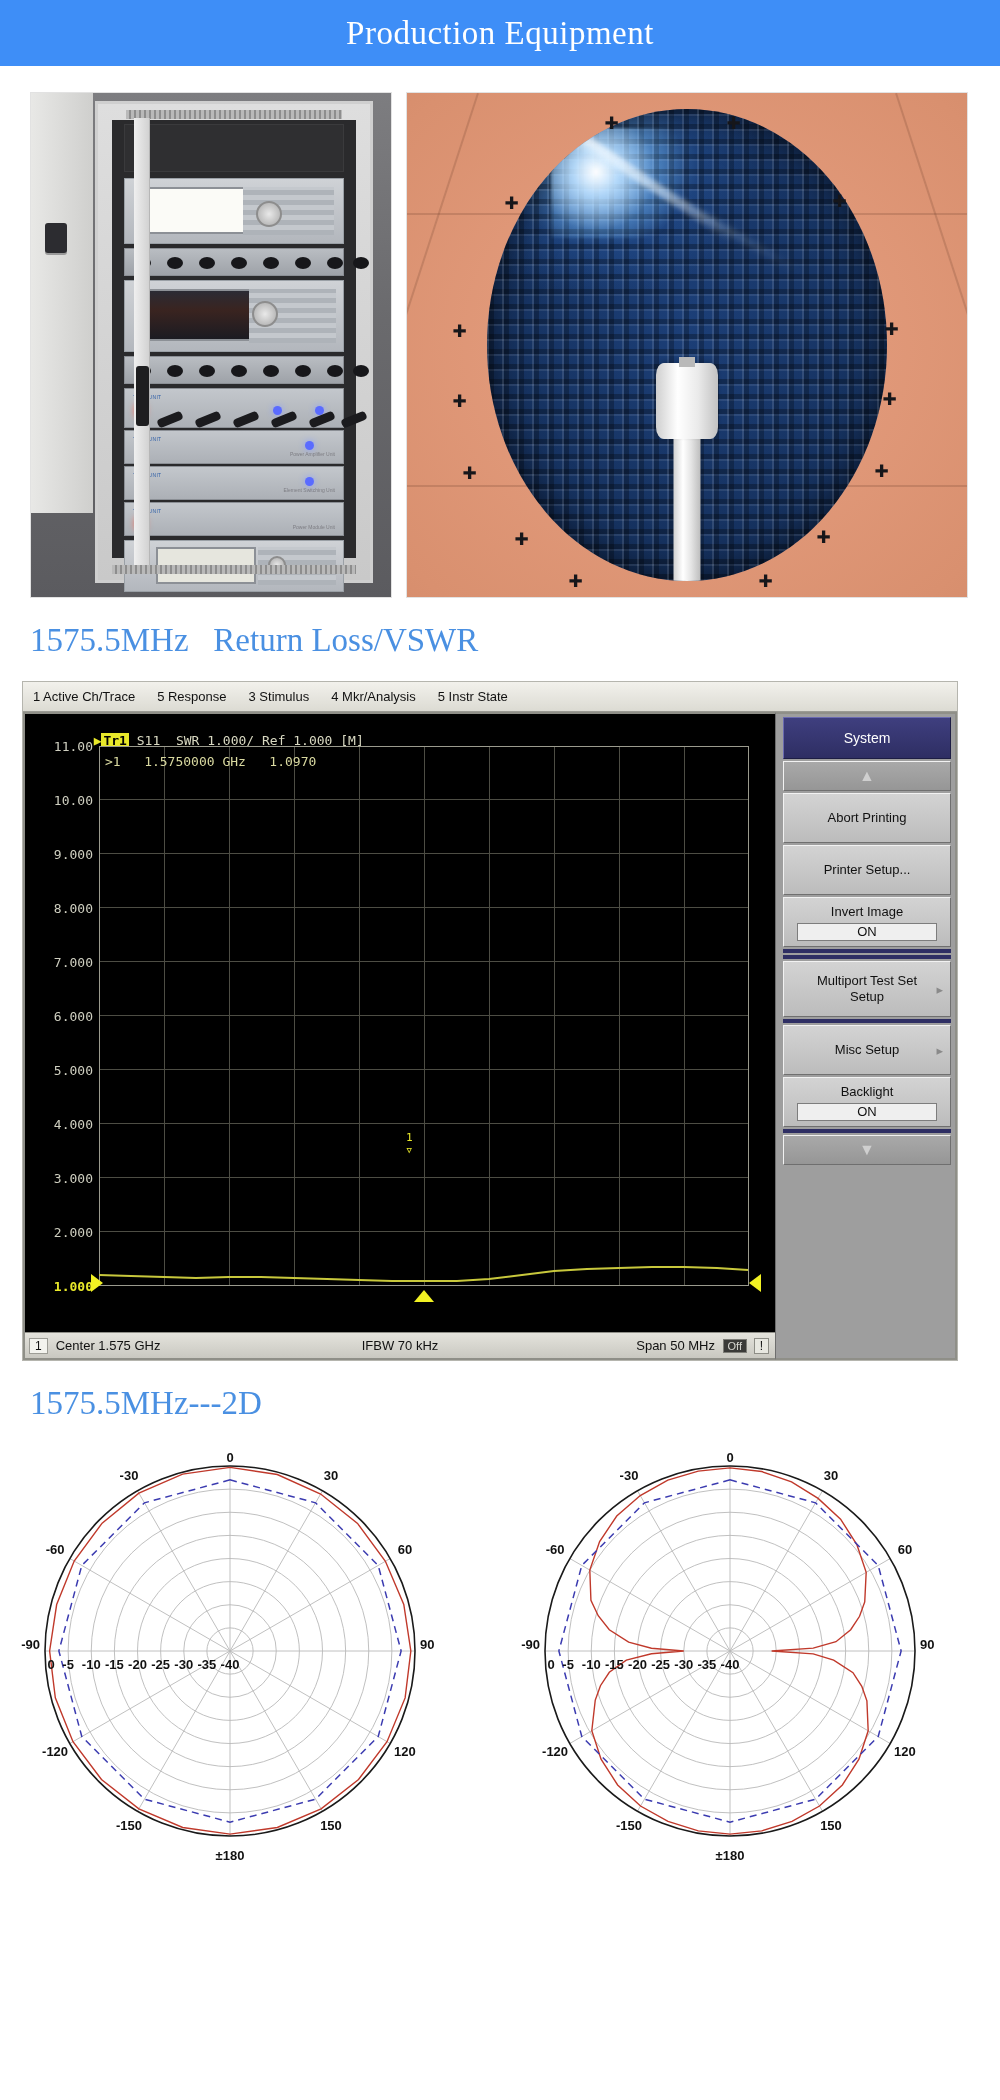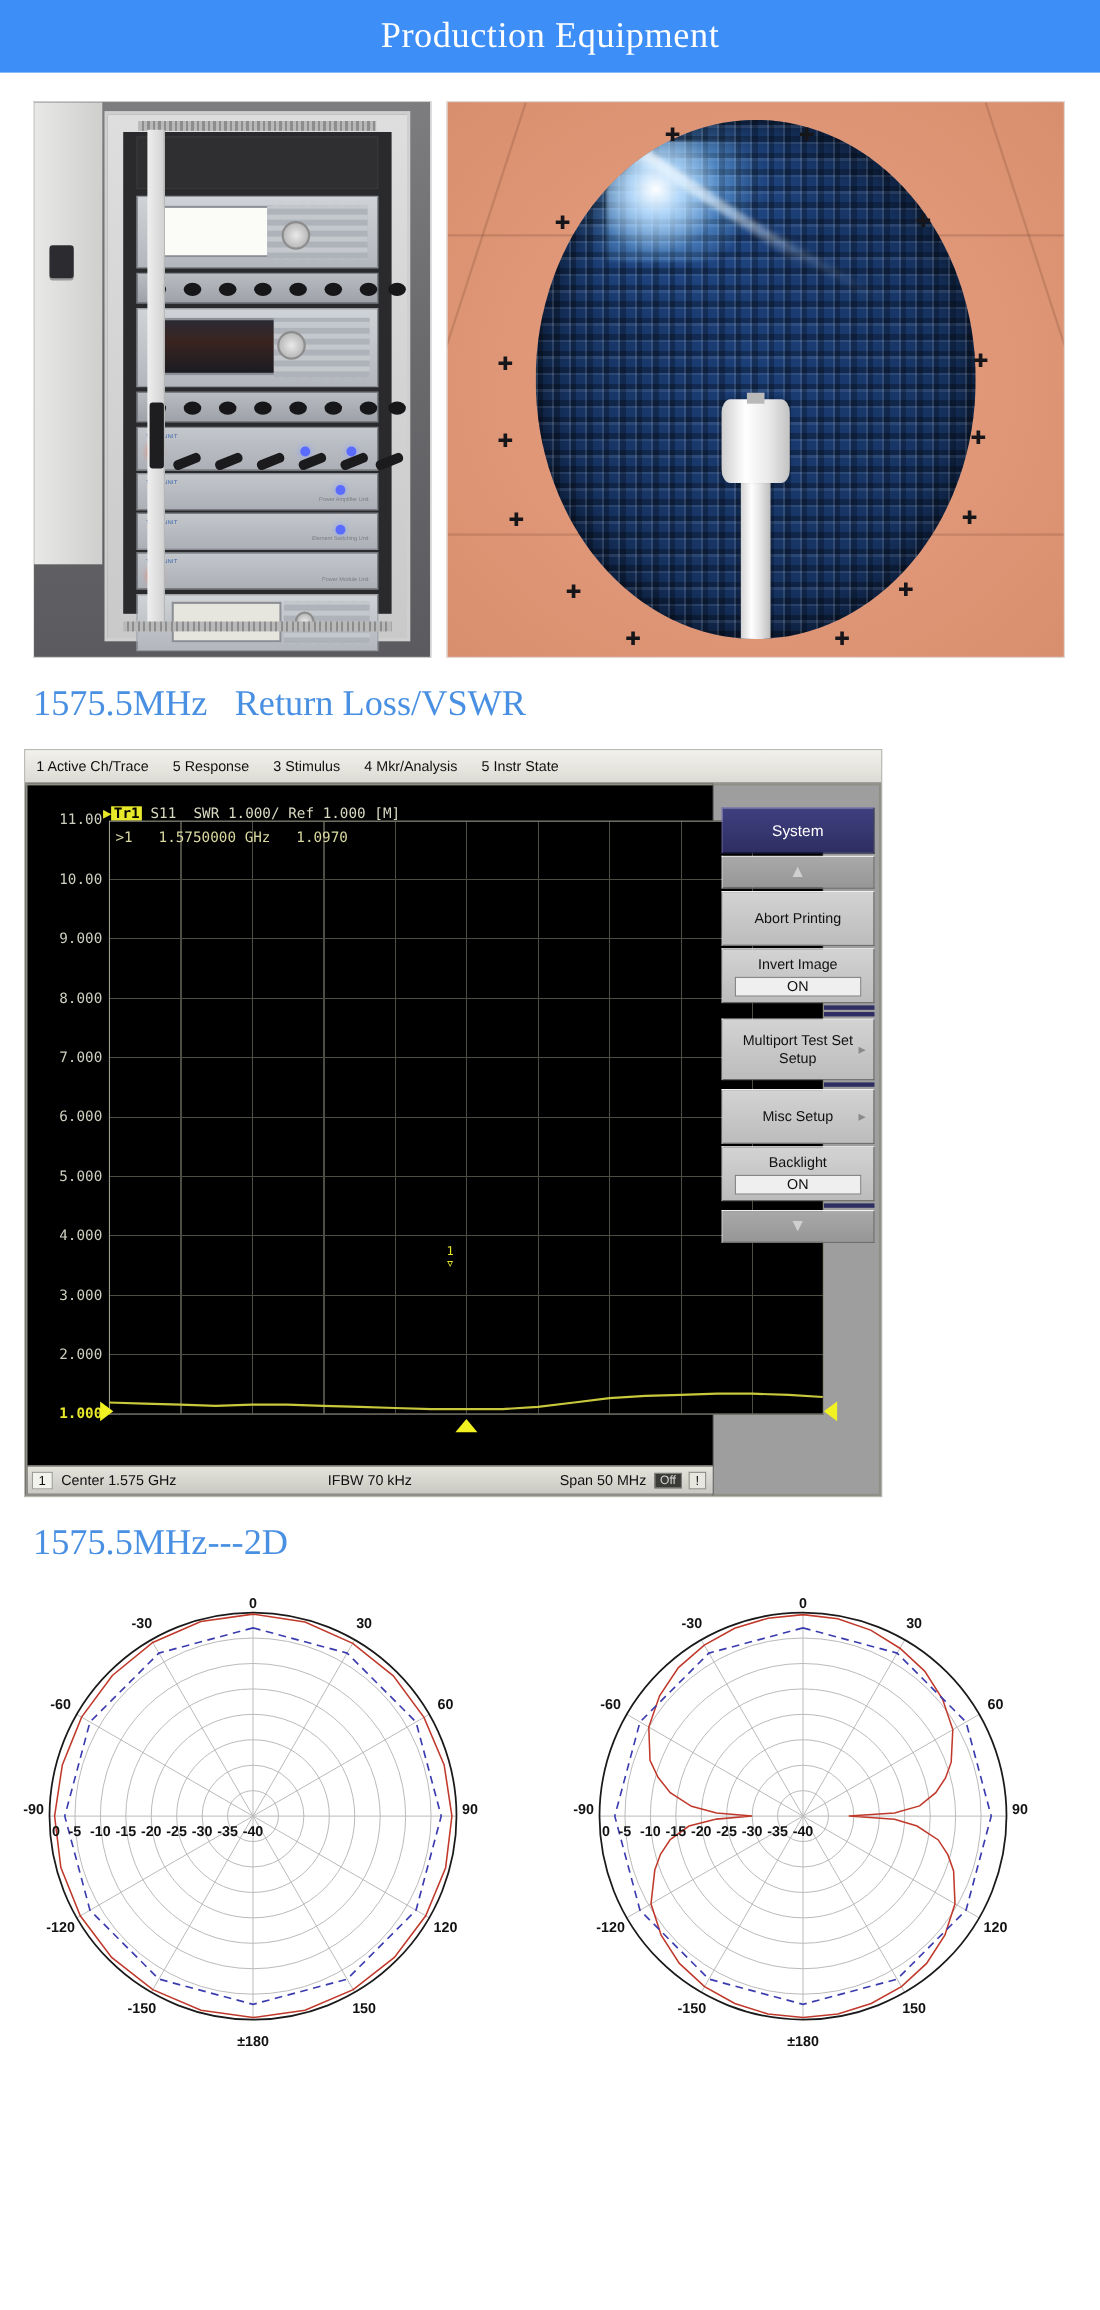--- a/index.html
+++ b/index.html
@@ -181,21 +181,21 @@
     color:#4a90e2;
     font-family:"Liberation Serif", serif;
     font-size:33px;
     white-space:pre;
   }
 
   
   .vna {
     position:relative;
     margin:22px 0 0 22px;
-    width:780px; height:680px;
+    width:936px; height:680px;
     background:#d7d7cf;
     border:1px solid #b5b5ae;
     font-family:"DejaVu Sans Mono", monospace;
   }
   .vna-menubar {
     height:30px;
     background:linear-gradient(180deg,#f2f1ec,#dcdbd3);
     border-bottom:1px solid #9b9b94;
     display:flex; align-items:center; padding-left:10px; gap:22px;
   }
@@ -307,21 +307,20 @@
     color:#111; font-family:"Liberation Sans", sans-serif;
     font-size:13px; text-align:center;
     display:flex; flex-direction:column; align-items:center; justify-content:center;
     margin-bottom:2px;
   }
   .sk-title {
     height:42px; background:linear-gradient(180deg,#3f3f7f,#2e2e63);
     color:#ffffff; border:1px solid #6a6ab0;
     border-right-color:#1d1d44; border-bottom-color:#1d1d44;
     font-size:14px;
-    margin-top:17px;
   }
   .sk-arrow { height:30px; background:linear-gradient(180deg,#a9a9a9,#969696); }
   .sk-arrow .glyph { color:#cfcfcf; font-size:16px; line-height:14px; }
   .sk-plain { height:50px; }
   .sk-tall { height:56px; }
   .sk-dark {
     height:52px;
     background:linear-gradient(180deg,#5c5c5c,#454545);
     color:#f0f0f0;
     border-color:#8a8a8a; border-right-color:#2d2d2d; border-bottom-color:#2d2d2d;
@@ -545,20 +544,23 @@
 
       <div class="sk sk-arrow">
         <span class="glyph">▲</span>
       </div>
 
 
       <div class="sk sk-plain">
         <span class="sk-line">Abort Printing</span>
       </div>
 
+      <div class="sk sk-plain">
+        <span class="sk-line">Printer Setup...</span>
+      </div>
 
       <div class="sk sk-plain">
         <span class="sk-line">Invert Image</span>
         <span class="sk-valbox">ON</span>
       </div>
 
       <div class="sk-sep"></div>
 
 
       <div class="sk-sep"></div>

